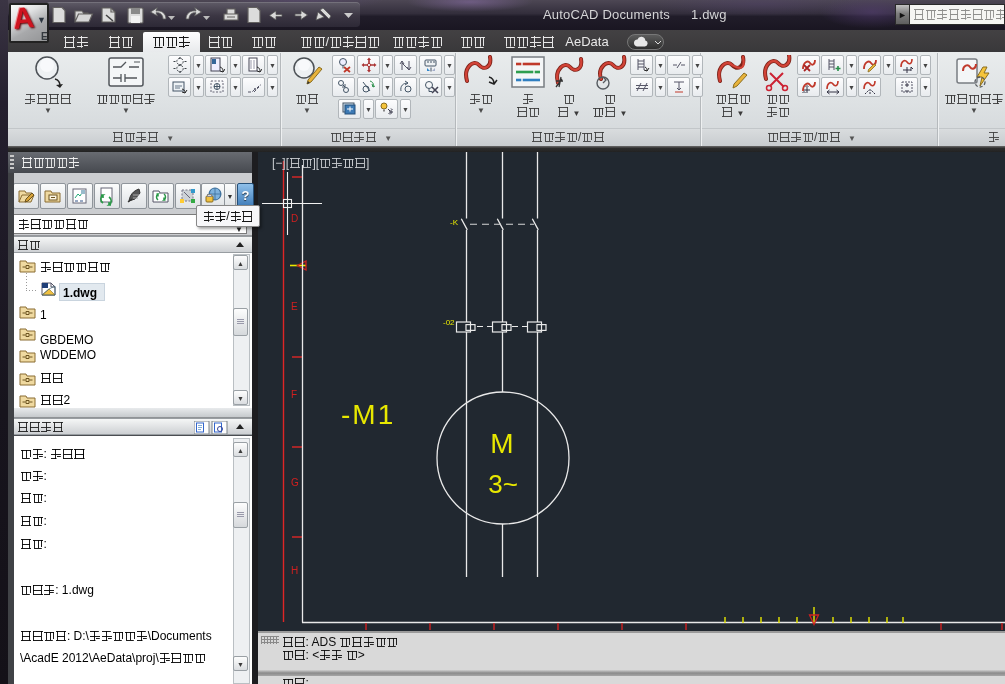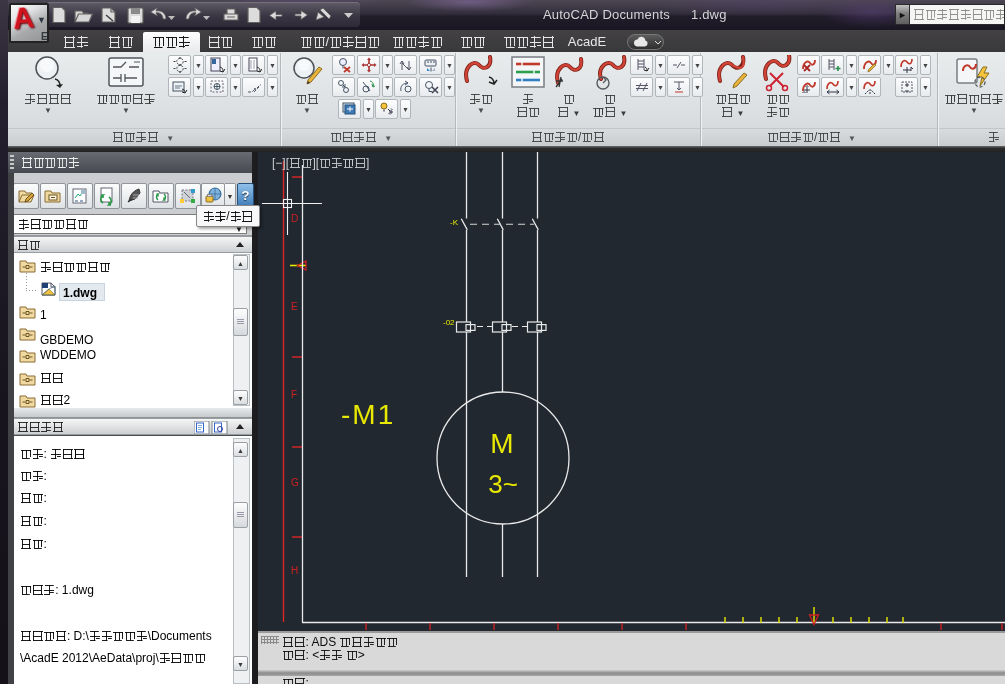--- a/index.html
+++ b/index.html
@@ -108,21 +108,21 @@
 <div class="abs" id="tabs"></div>
 <div class="tab" style="left:54px;width:44px"><b class="c c0"></b><b class="c c1"></b></div>
 <div class="tab" style="left:99px;width:44px"><b class="c c0"></b><b class="c c2"></b></div>
 <div class="tab sel" style="left:143px;width:57px"><b class="c c2"></b><b class="c c2"></b><b class="c c1"></b></div>
 <div class="tab" style="left:199px;width:43px"><b class="c c0"></b><b class="c c2"></b></div>
 <div class="tab" style="left:242px;width:44px"><b class="c c2"></b><b class="c c2"></b></div>
 <div class="tab" style="left:288px;width:104px"><b class="c c2"></b><b class="c c2"></b>/<b class="c c2"></b><b class="c c1"></b><b class="c c0"></b><b class="c c2"></b></div>
 <div class="tab" style="left:391px;width:53px"><b class="c c2"></b><b class="c c2"></b><b class="c c1"></b><b class="c c2"></b></div>
 <div class="tab" style="left:449px;width:48px"><b class="c c2"></b><b class="c c2"></b></div>
 <div class="tab" style="left:500px;width:58px"><b class="c c2"></b><b class="c c2"></b><b class="c c1"></b><b class="c c0"></b></div>
-<div class="tab" style="left:563px;width:48px">AcadE</div>
+<div class="tab" style="left:563px;width:48px">AeData</div>
 <div class="abs" style="left:627px;top:34px;width:37px;height:16px;border-radius:8px;background:linear-gradient(#5c5c5c,#2e2e2e);border:1px solid #777">
 <svg width="35" height="14" viewBox="0 0 35 14">
       <path d="M8 9 a3.5 3.5 0 0 1 3.5-3.5 a4 4 0 0 1 7.8 1 a3 3 0 0 1-.3 5.9 h-8 a3.4 3.4 0 0 1-3-3.4z" fill="#e8e8e8" transform="translate(-2,-1)"></path>
       <path d="M27 6 l3 3 l3-3" stroke="#ddd" fill="none"></path>
     </svg></div>
 <div class="abs" id="logo"></div>
 <div class="abs" id="logoA">A</div>
 <div class="abs" id="logoarr">▼</div>
 <div class="abs" id="logoE">E</div>
 <div class="abs" id="ribbon"></div>

